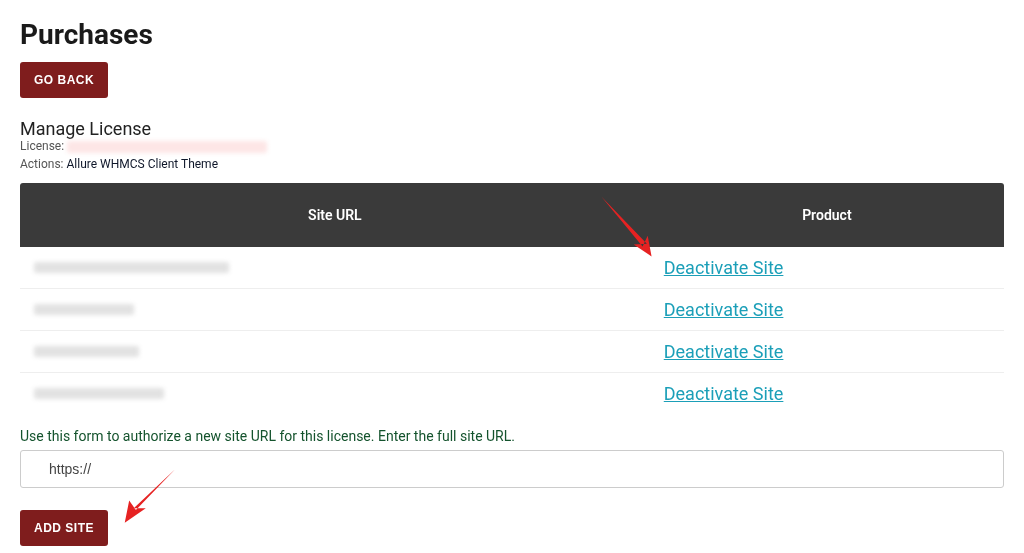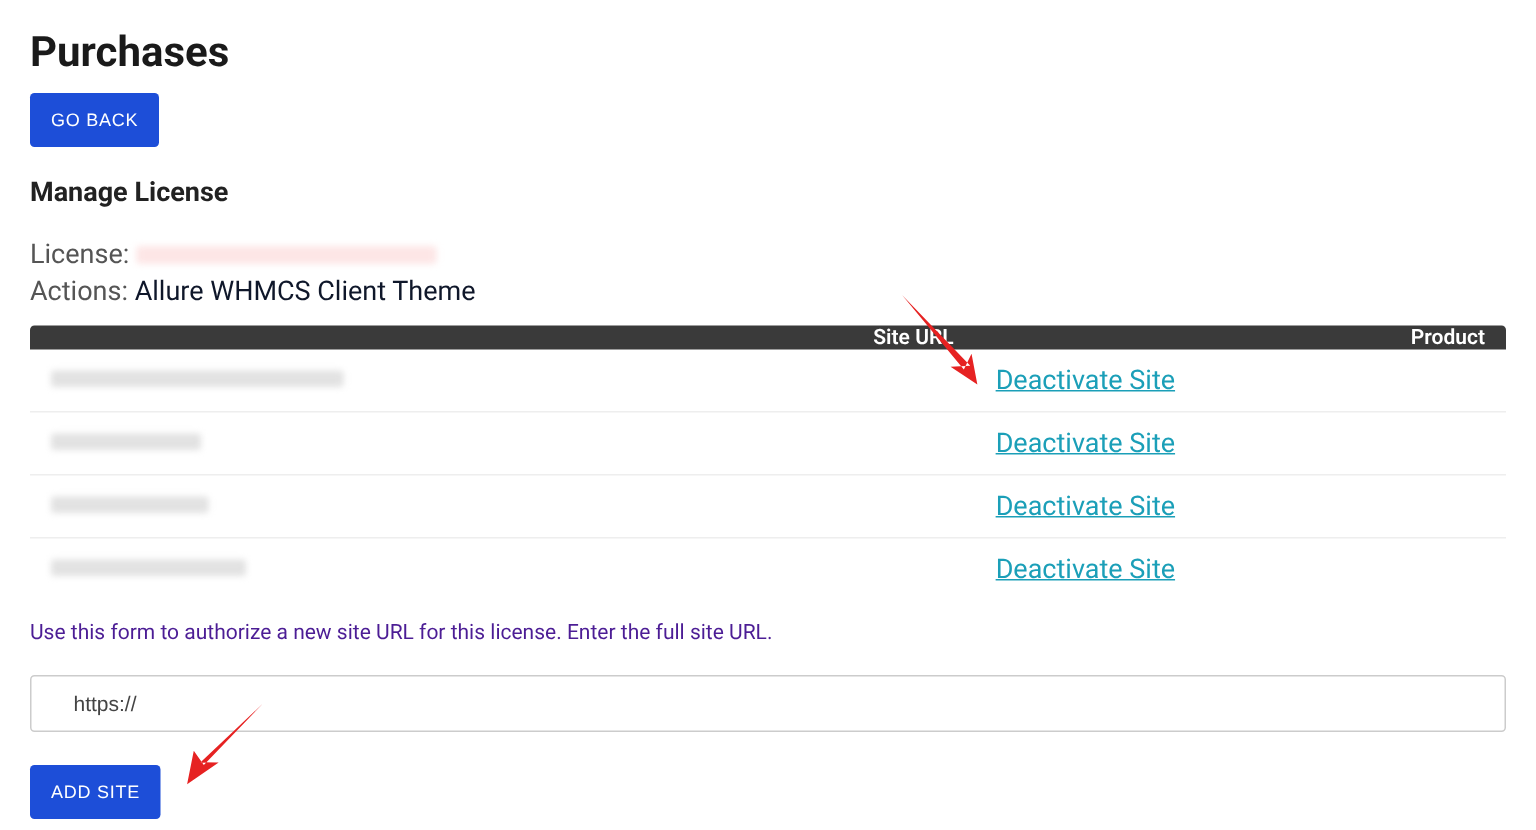--- a/index.html
+++ b/index.html
@@ -11,40 +11,40 @@
       color: #222;
     }
     h1.page-title {
       font-size: 28px;
       font-weight: 700;
       margin-bottom: 11px;
       color: #1a1a1a;
     }
     .btn {
       display: inline-block;
-      background: #1d4ed8;
+      background: #7f1d1d;
       color: #fff;
       font-size: 12px;
-      font-weight: 400;
+      font-weight: 700;
       letter-spacing: 0.5px;
       padding: 11px 14px;
       border: none;
       border-radius: 3px;
       cursor: pointer;
       text-transform: uppercase;
     }
     .section-title {
       font-size: 18px;
-      font-weight: 700;
+      font-weight: 400;
       margin-top: 20px;
-      margin-bottom: 20px;
+      margin-bottom: 0;
       color: #222;
     }
     .meta-line {
-      font-size: 18px;
+      font-size: 12px;
       color: #555;
       margin-bottom: 4px;
     }
     .meta-line .strong { font-weight: 400; color: #0f172a; }
     .license-redacted {
       display: inline-block;
       width: 200px;
       height: 12px;
       background: #fde6e6;
       vertical-align: middle;
@@ -55,22 +55,22 @@
       width: 100%;
       border-collapse: collapse;
       margin-top: 12px;
       margin-bottom: 14px;
     }
     table.license-table thead th {
       background: #3a3a3a;
       color: #fff;
       font-size: 14px;
       font-weight: 600;
-      text-align: right;
-      padding: 0 14px;
+      text-align: center;
+      padding: 24px 14px;
     }
     table.license-table thead th:first-child { border-top-left-radius: 3px; }
     table.license-table thead th:last-child { border-top-right-radius: 3px; }
     table.license-table tbody td {
       padding: 10px 14px;
       border-bottom: 1px solid #eee;
       font-size: 14px;
       vertical-align: middle;
     }
     table.license-table tbody tr:last-child td { border-bottom: none; }
@@ -85,22 +85,22 @@
     .url-redacted.w2 { width: 100px; }
     .url-redacted.w3 { width: 105px; }
     .url-redacted.w4 { width: 130px; }
     a.action-link {
       color: #1b9fb8;
       text-decoration: underline;
       font-size: 18px;
     }
     .help-text {
       font-size: 14px;
-      color: #4c1d95;
-      margin-bottom: 20px;
+      color: #14532d;
+      margin-bottom: 6px;
     }
     input.site-url {
       width: 100%;
       padding: 10px 28px;
       font-size: 14px;
       border: 1px solid #ccc;
       border-radius: 3px;
       margin-bottom: 22px;
       color: #444;
     }

